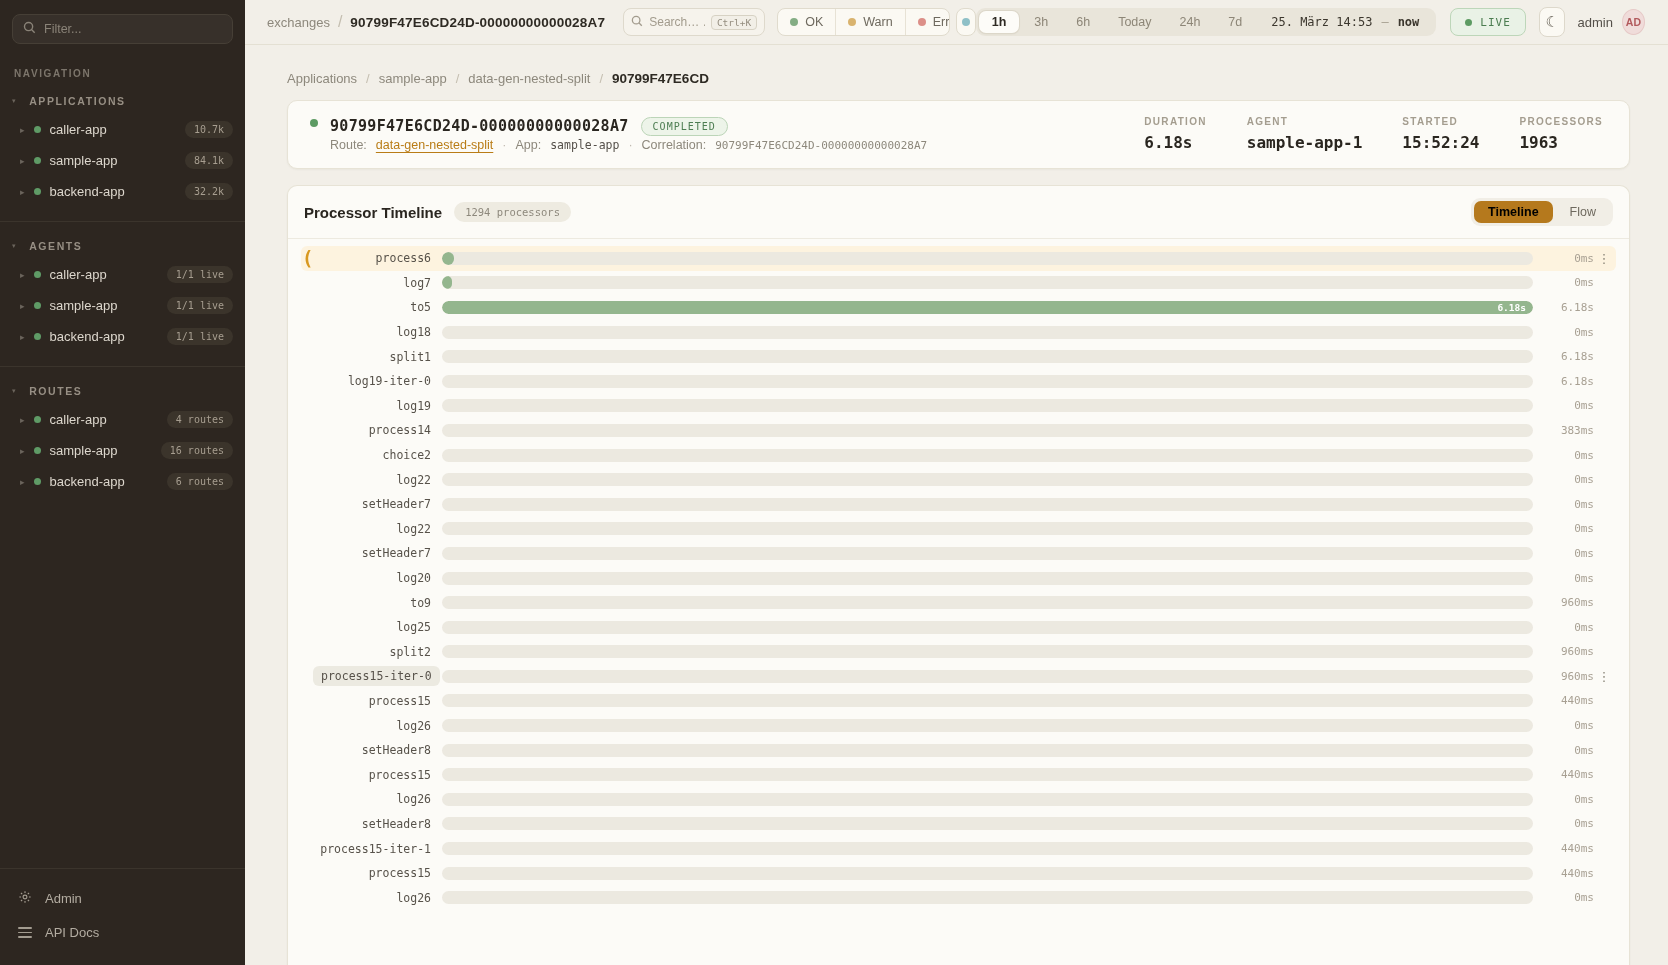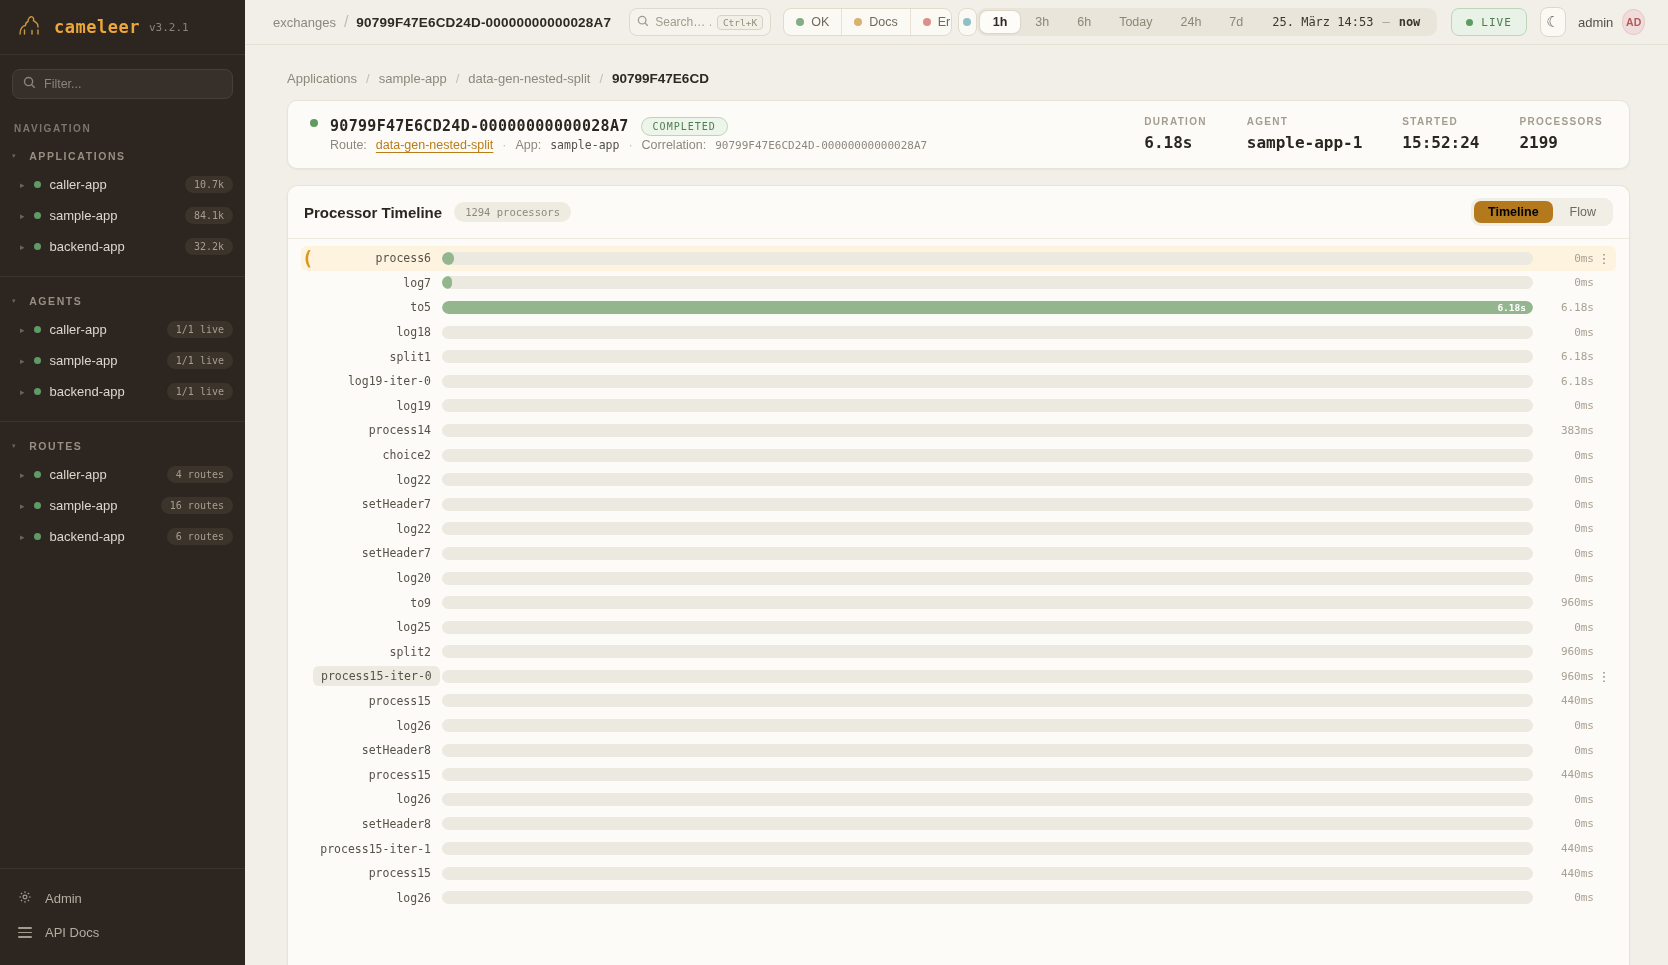--- a/index.html
+++ b/index.html
@@ -30,21 +30,21 @@
   .item-name { flex:1; }
   .item-badge { font-family:"DejaVu Sans Mono",monospace; font-size:10px; color:#a79e90; background:#3b342b; padding:3px 9px; border-radius:999px; white-space:nowrap; }
   .sb-spacer { flex:1; }
   .side-footer { border-top:1px solid #3b342c; padding:12px 0 16px; }
   .foot-item { display:flex; align-items:center; gap:13px; padding:9px 18px; font-size:13px; color:#b3aca1; cursor:pointer; }
   .burger { display:flex; flex-direction:column; gap:3px; width:14px; }
   .burger i { height:1.5px; background:#a39c90; border-radius:1px; }
 
   
   .main { flex:1; display:flex; flex-direction:column; min-width:0; }
-  .topbar { height:45px; flex-shrink:0; display:flex; align-items:center; padding:0 23px 0 28px; border-bottom:1px solid #e4e0d3; background:#f2efe8; }
+  .topbar { height:45px; flex-shrink:0; display:flex; align-items:center; padding:0 23px 0 22px; border-bottom:1px solid #e4e0d3; background:#f2efe8; }
   .tb-crumb { display:flex; align-items:baseline; gap:8px; white-space:nowrap; }
   .tb-section { color:#8d887c; font-size:13px; }
   .sep { color:#c4beb0; }
   .tb-id { color:#2e2a23; font-weight:bold; font-size:13.5px; letter-spacing:.2px; }
   .search-box { margin-left:18px; width:142px; height:28px; background:#f6f3ec; border:1px solid #ded9cc; border-radius:8px; display:flex; align-items:center; gap:6px; padding:0 7px; cursor:text; }
   .search-ph { font-size:12px; color:#a29b8d; flex:1; white-space:nowrap; overflow:hidden; }
   .kbd { font-family:"DejaVu Sans Mono",monospace; font-size:9.5px; color:#948d7f; border:1px solid #d7d2c4; border-radius:4px; padding:1px 5px; background:#f2efe7; white-space:nowrap; }
   .chip-group { margin-left:12px; display:flex; border:1px solid #e0dbcd; border-radius:8px; background:#fbf9f3; overflow:hidden; height:28px; }
   .chip { display:flex; align-items:center; gap:7px; padding:0 12px; font-size:12.5px; color:#6e695e; cursor:pointer; }
   .chip + .chip { border-left:1px solid #e7e2d5; }
@@ -100,30 +100,20 @@
   .row-bar { position:absolute; left:0; top:0; bottom:0; background:#94b68e; border-radius:7px; display:flex; align-items:center; justify-content:flex-end; }
   .bar-label { color:#fff; font-family:"DejaVu Sans Mono",monospace; font-size:9.5px; font-weight:bold; padding-right:7px; }
   .row-dur { width:50px; flex-shrink:0; text-align:right; font-family:"DejaVu Sans Mono",monospace; font-size:11px; color:#a8a093; }
   .row-kebab { width:20px; flex-shrink:0; text-align:center; color:#8d887c; font-size:13px; font-family:"DejaVu Sans",sans-serif; visibility:hidden; cursor:pointer; }
   .row-kebab.show { visibility:visible; }
 </style>
 </head>
 <body>
 
 <aside class="sidebar">
-  <div class="logo-row">
-    <span>
-      <svg width="30" height="26" viewBox="0 0 30 26" fill="none" stroke="#c9973f" stroke-width="1.4" stroke-linecap="round" stroke-linejoin="round">
-        <path d="M5 22c0-5 2.5-8.5 5.5-8.5 0-2 1-3.5 2.5-4 0-3 2-5.2 4-4.6 1.6.5 2 2.2 1.4 3.8l2.6 1.6c1.5 1 2 2.6 2 4.7"></path>
-        <path d="M9.5 22v-4M17 22v-3.5M23 22v-4"></path>
-      </svg>
-    </span>
-    <span class="brand">cameleer</span>
-    <span class="version">v3.2.1</span>
-  </div>
 
   <div class="filter-box">
     <span>
       <svg width="13" height="13" viewBox="0 0 14 14" fill="none" stroke="#8a8378" stroke-width="1.5">
           <circle cx="6" cy="6" r="4.4"></circle>
           <path d="M9.4 9.4 L12.6 12.6"></path>
         </svg>
     </span>
     <input placeholder="Filter..." style="">
   </div>
@@ -247,21 +237,21 @@
       <span class="kbd mono">Ctrl+K</span>
     </div>
 
     <div class="chip-group" id="chip-group">
         <div class="chip">
           <span class="cdot" style="background: rgb(132, 173, 132);"></span>
           <span>OK</span>
         </div>
         <div class="chip">
           <span class="cdot" style="background: rgb(217, 179, 110);"></span>
-          <span>Docs</span>
+          <span>Warn</span>
         </div>
         <div class="chip">
           <span class="cdot" style="background: rgb(220, 143, 136);"></span>
           <span>Error</span>
         </div>
       </div>
     <div class="chip-extra">
       <span class="cdot" id="extra-dot" style="background: rgb(143, 192, 199);"></span>
     </div>
 
@@ -331,21 +321,21 @@
           <div class="stat">
             <div class="stat-label">AGENT</div>
             <div class="stat-value">sample-app-1</div>
           </div>
           <div class="stat">
             <div class="stat-label">STARTED</div>
             <div class="stat-value">15:52:24</div>
           </div>
           <div class="stat">
             <div class="stat-label">PROCESSORS</div>
-            <div class="stat-value">2199</div>
+            <div class="stat-value">1963</div>
           </div>
         </div>
     </section>
 
     <section class="tl-card">
       <div class="tl-head">
         <span class="tl-title">Processor Timeline</span>
         <span class="tl-badge">1294 processors</span>
         <div class="tl-toggle">
           <span class="tl-btn active">Timeline</span>

